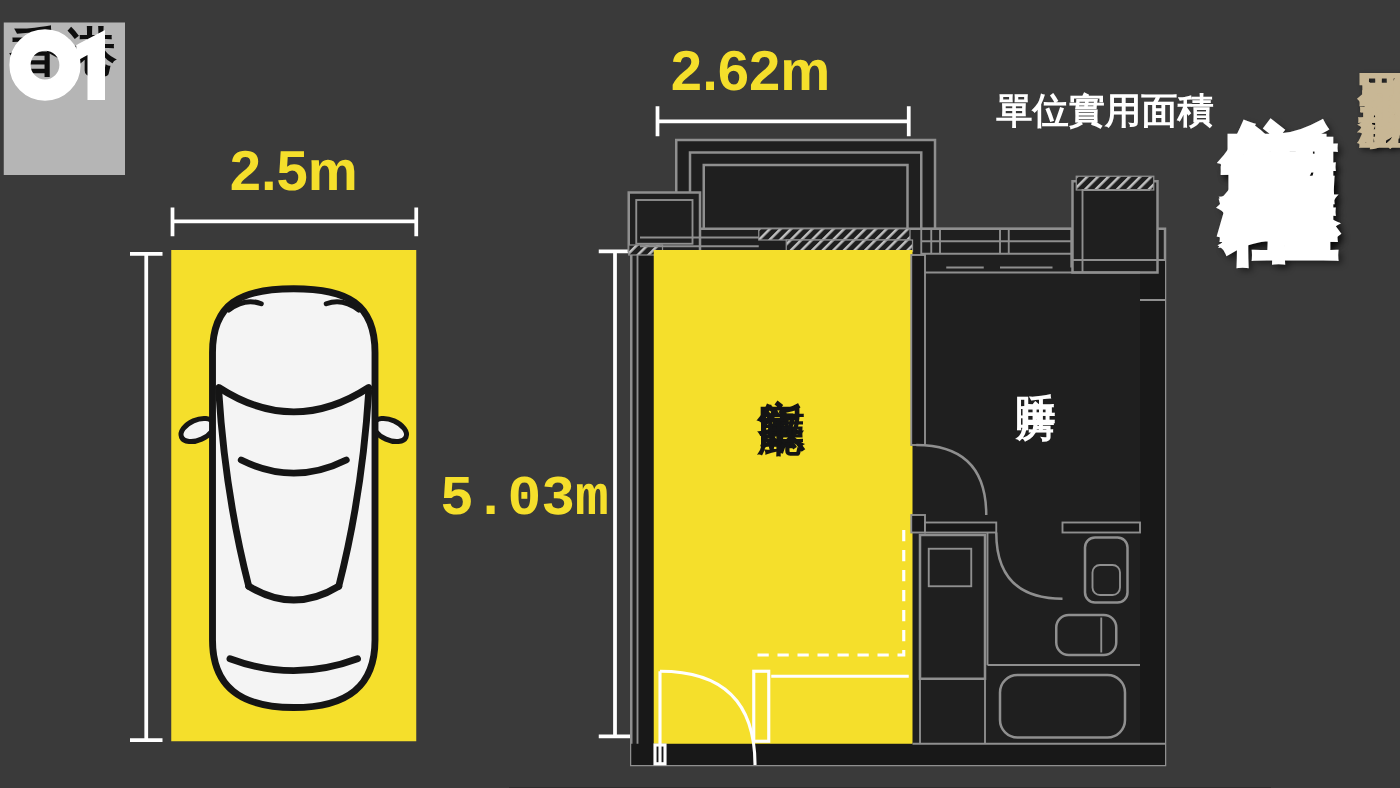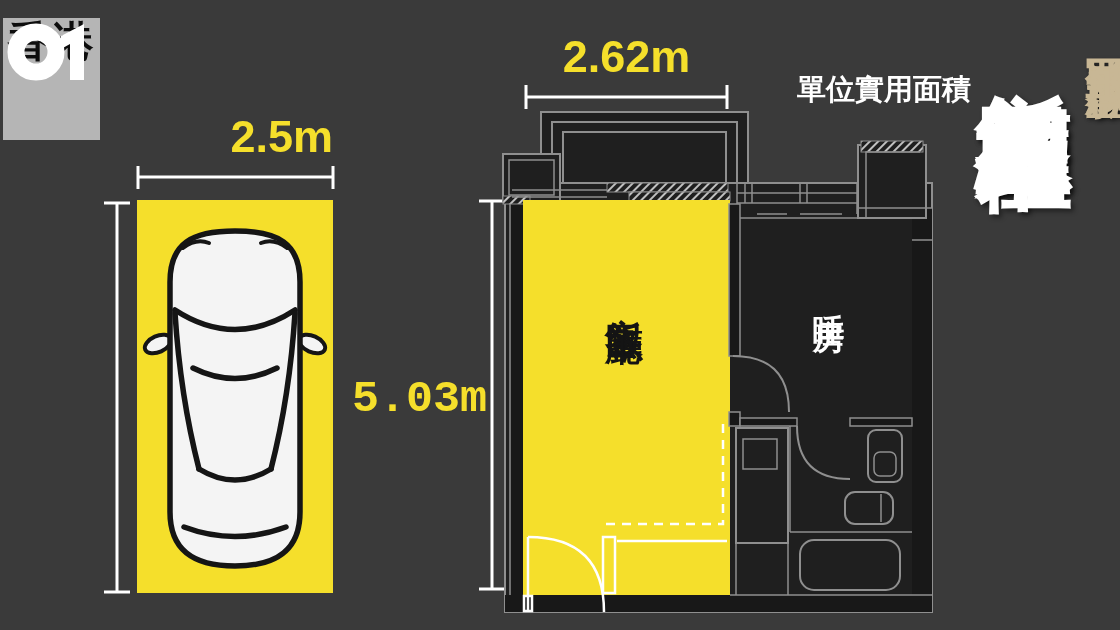--- a/index.html
+++ b/index.html
@@ -165,22 +165,22 @@
   </svg>
 
   <div class="logo">
     <div class="logo-cn">香港</div>
     <svg width="97" height="72" viewBox="0 0 97 72">
       <circle cx="33" cy="34" r="20" fill="none" stroke="#ffffff" stroke-width="17"></circle>
       <path d="M81,6 L81,62 L67,62 L67,26 L58,31 L58,18 Z" fill="#ffffff"></path>
     </svg>
   </div>
 
-  <div class="dim-label" style="left:137px;top:114px;width:196px;text-align:right;">2.5m</div>
-  <div class="dim-label" style="left:525px;top:34px;width:203px;text-align:center;">2.62m</div>
+  <div class="dim-label" style="left:137px;top:114px;width:196px;text-align:center;">2.5m</div>
+  <div class="dim-label" style="left:499px;top:34px;width:203px;text-align:center;">2.62m</div>
   <div class="dim-label" style="left:352px;top:377px;width:126px;text-align:right;font-family:Liberation Mono, monospace;">5.03m</div>
 
   <div class="note">
     <div>單位實用面積</div>
   </div>
 
   <div class="vtext room-living">客飯廳</div>
   <div class="vtext room-bed">睡房</div>
 
   <div class="vtext title-sub">將軍澳新盤</div>

